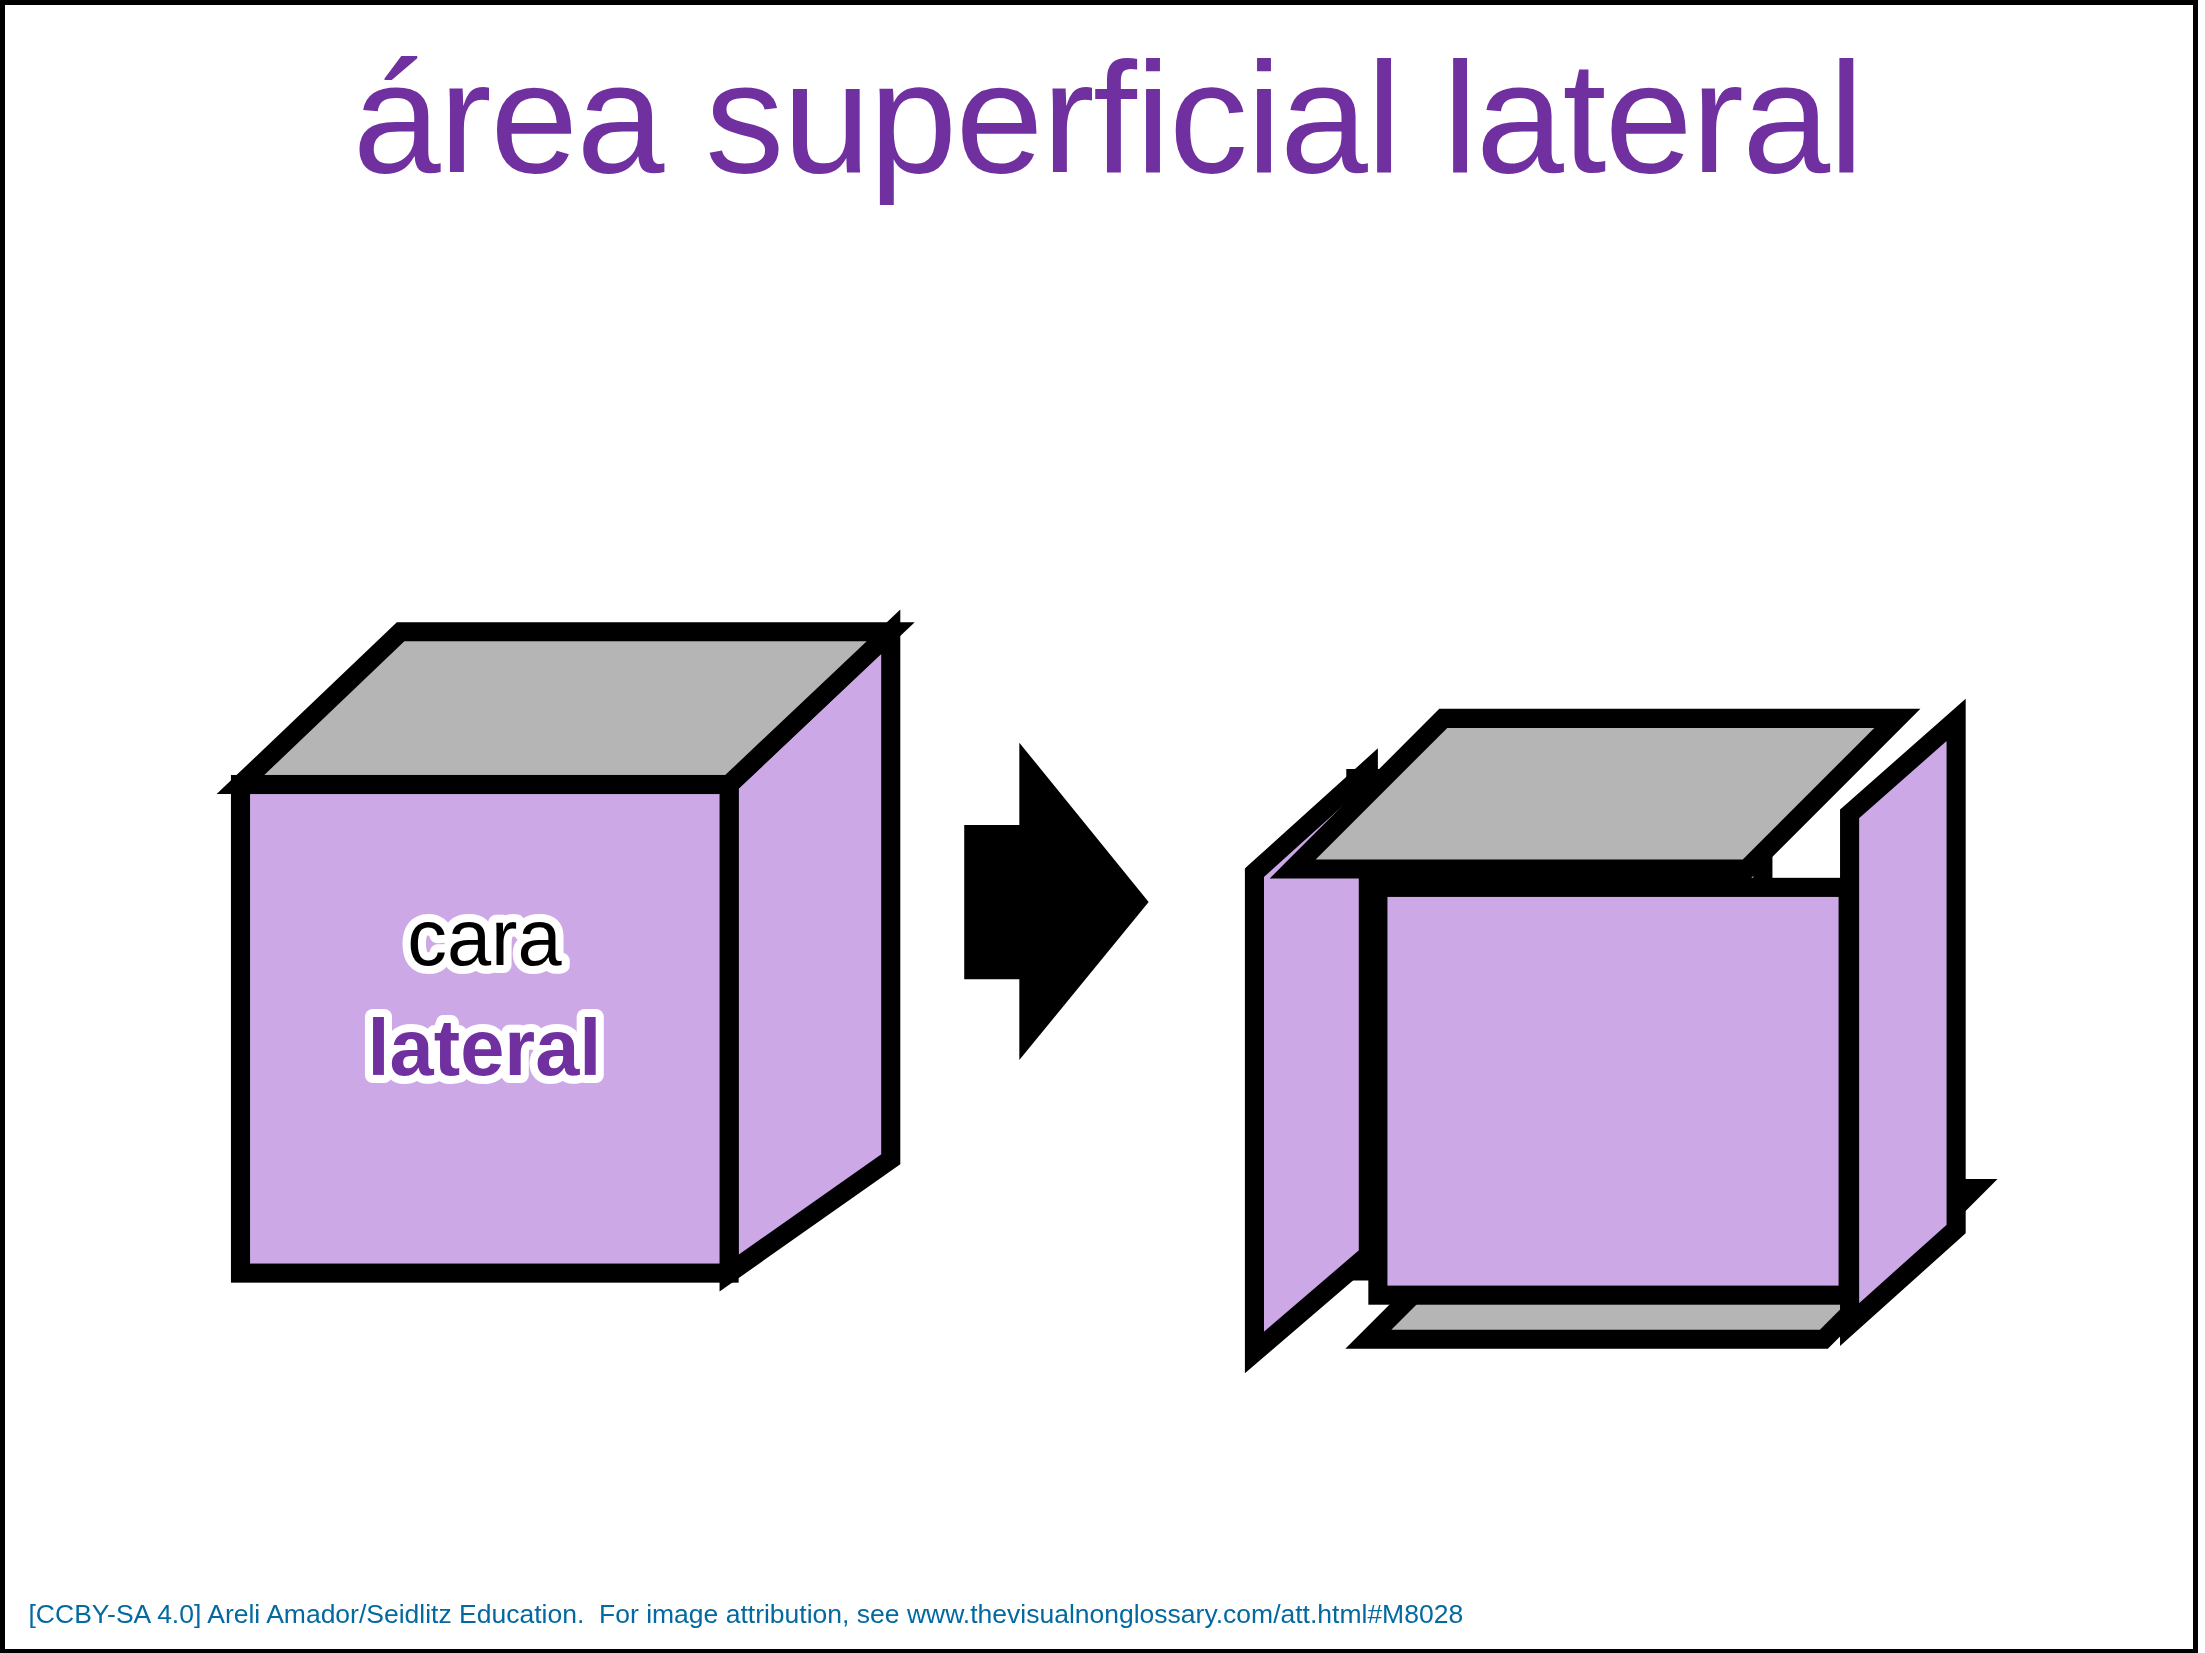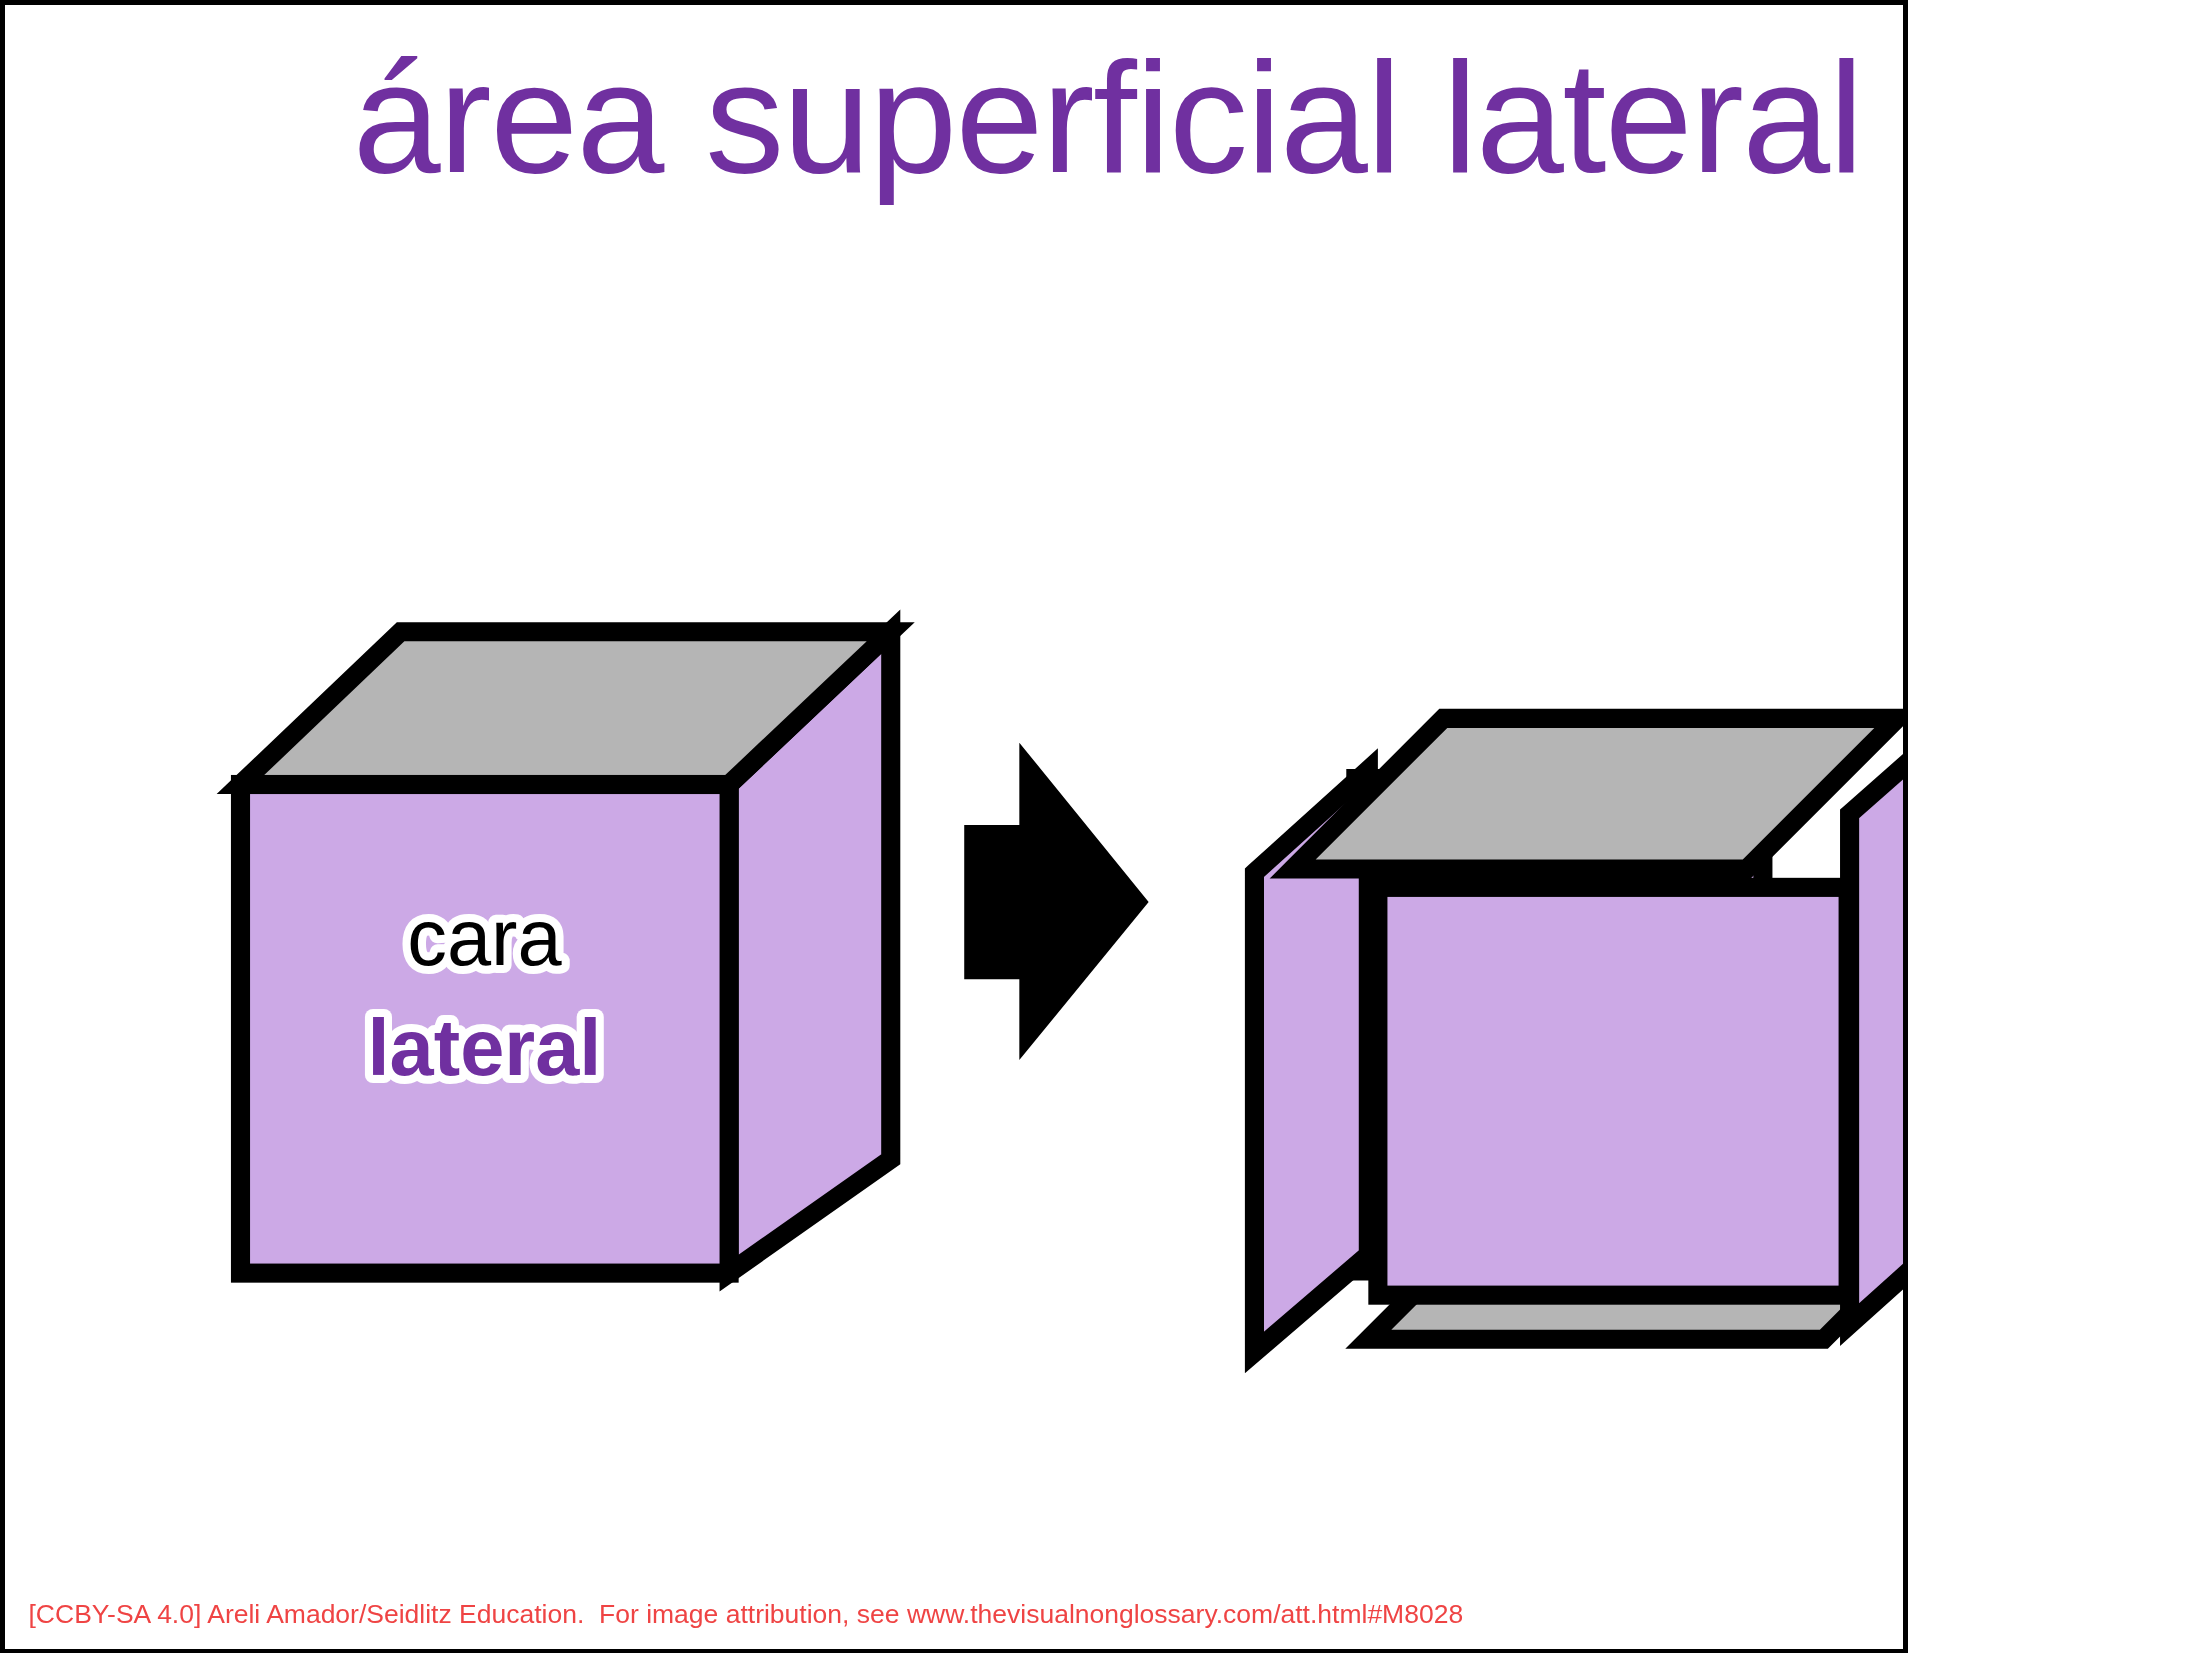--- a/index.html
+++ b/index.html
@@ -2,21 +2,21 @@
 <html style="font-size:11.8px"><head>
 <meta charset="utf-8">
 <style>
   html, body {
     margin: 0;
     padding: 0;
     background: #ffffff;
   }
   #page {
     position: relative;
-    width: 1908px;
+    width: 2198px;
     height: 1654px;
     background: #ffffff;
     border: 5.1px solid #000000;
     box-sizing: border-box;
     overflow: hidden;
     font-family: "Liberation Sans", sans-serif;
   }
   #title {
     position: absolute;
     left: 0;
@@ -65,21 +65,21 @@
     stroke: #ffffff;
     stroke-width: 22;
     stroke-linejoin: round;
   }
   #footer {
     position: absolute;
     left: 23.5px;
     bottom: 19px;
     font-family: "Liberation Sans", sans-serif;
     font-size: 26.5px;
-    color: #ef4444;
+    color: #0369a1;
     white-space: pre;
   }
 </style>
 </head>
 <body>
 
 <div id="page">
 
   <div id="title">área superficial lateral</div>
 

